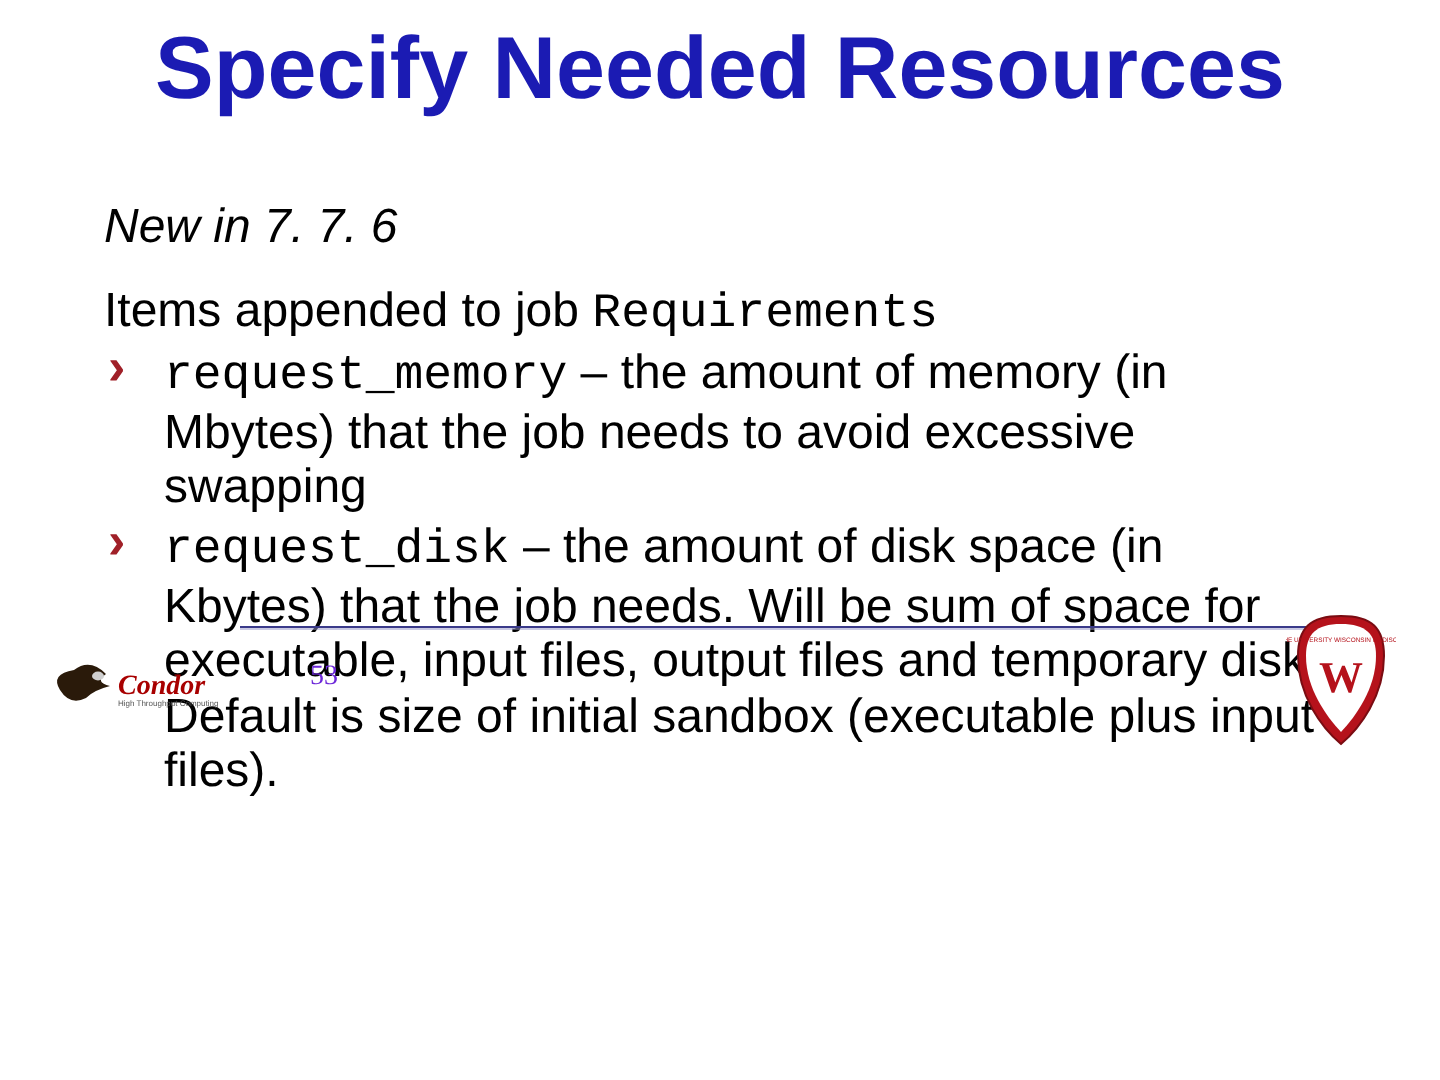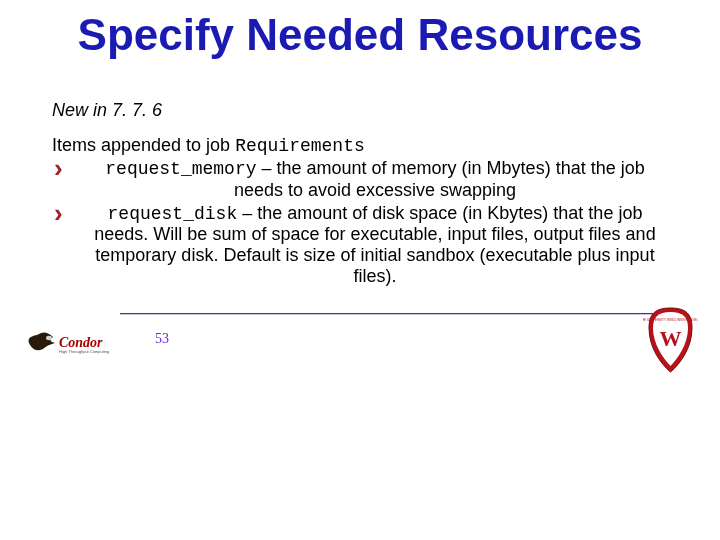--- a/index.html
+++ b/index.html
@@ -28,21 +28,21 @@
     font-size: 44px;
     font-weight: bold;
     color: #1b1bb3;
     letter-spacing: 0px;
   }
   .body {
     position: absolute;
     top: 100px;
     left: 52px;
     right: 52px;
-    font-size: 18px;
+    font-size: 24px;
     line-height: 1.15;
   }
   .newline {
     font-style: italic;
   }
   .intro {
     margin-top: 14px;
   }
   .mono {
     font-family: "Courier New", Courier, monospace;
@@ -50,21 +50,20 @@
   }
   ul.bullets {
     list-style: none;
     padding: 0;
     margin: 2px 0 0 0;
   }
   ul.bullets > li {
     position: relative;
     padding-left: 30px;
     margin: 0 0 2px 0;
-    text-align: center;
   }
   ul.bullets > li::before {
     content: "›";
     position: absolute;
     left: 2px;
     top: -4px;
     font-size: 26px;
     color: #a02028;
     font-family: Arial, sans-serif;
     font-weight: bold;

